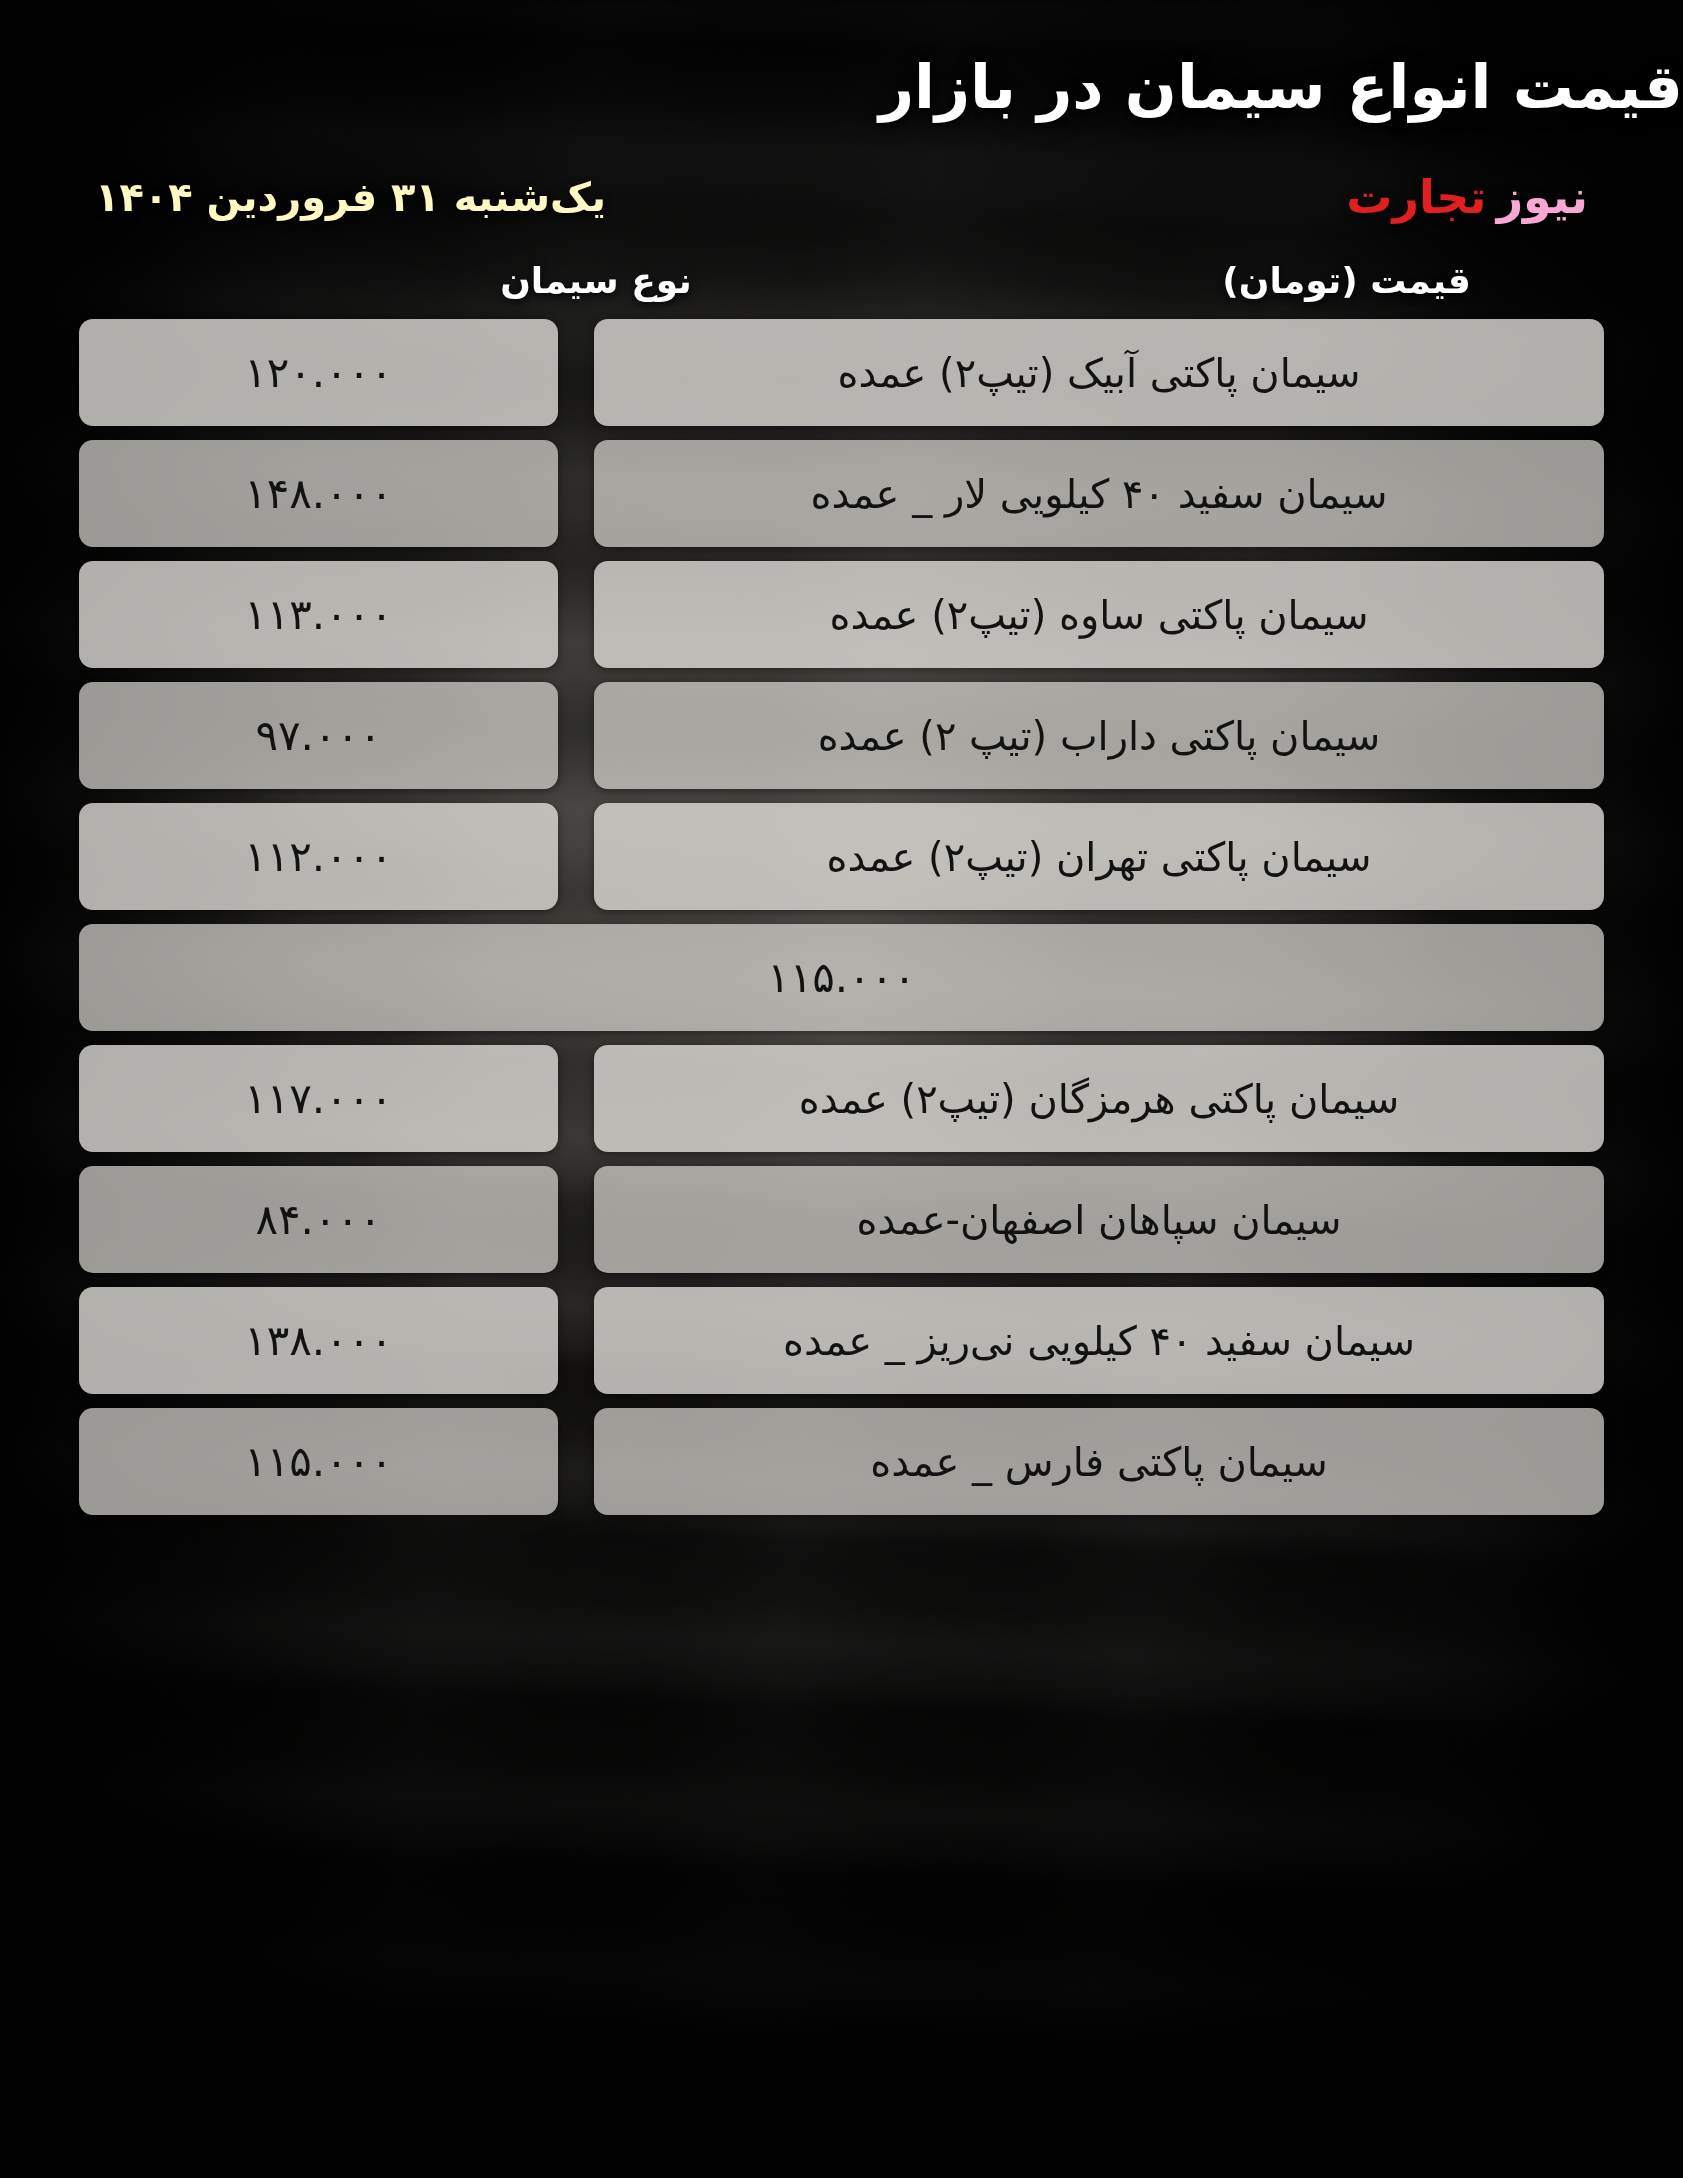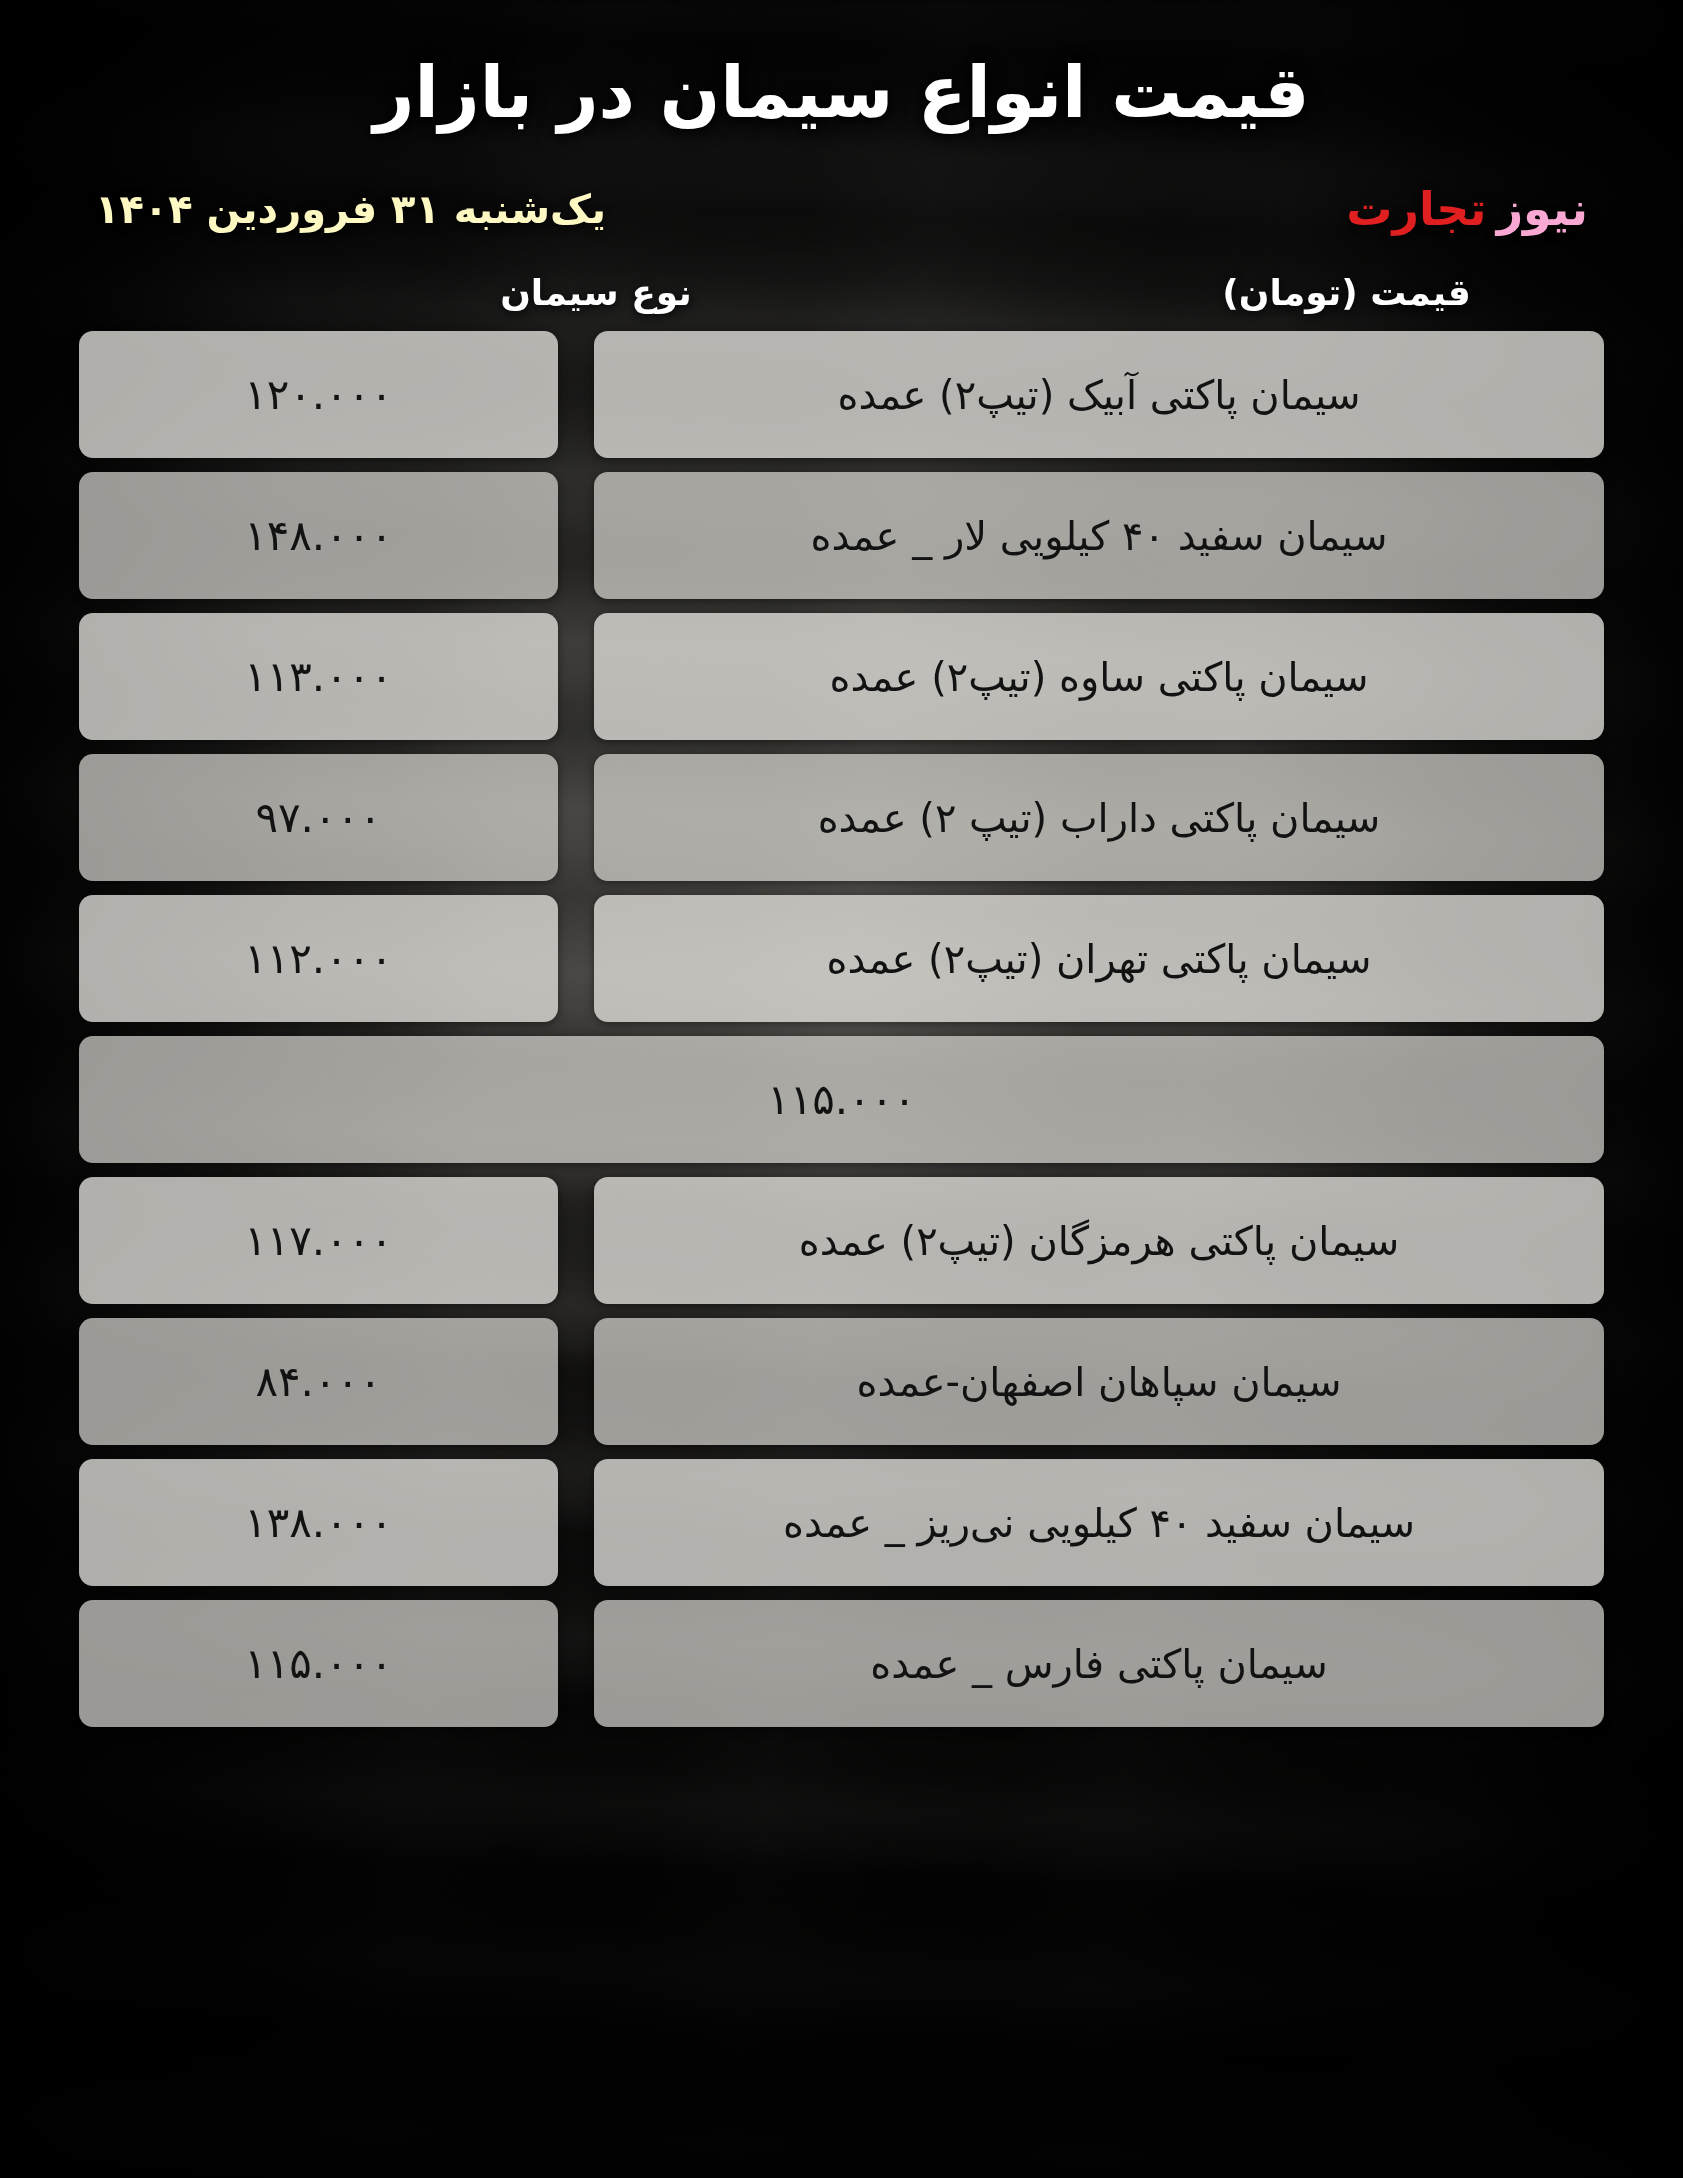--- a/index.html
+++ b/index.html
@@ -57,23 +57,22 @@
     inset: 0;
     background:
       radial-gradient(ellipse 1238px 1139px at 50% 45%, rgba(0,0,0,0) 38%, rgba(0,0,0,0.62) 78%, rgba(0,0,0,0.92) 100%),
       linear-gradient(90deg, rgba(0,0,0,0.85) 0%, rgba(0,0,0,0.05) 18%, rgba(0,0,0,0.05) 82%, rgba(0,0,0,0.85) 100%);
   }
 
   .content { position: relative; z-index: 5; }
 
   
   .title {
-    text-align: center;
     color: #ffffff;
-    font-size: 71px;
+    font-size: 61px;
     font-weight: bold;
     letter-spacing: 0px;
     padding-top: 51px;
     text-shadow: 0 3px 18px rgba(0,0,0,0.95), 0 0 6px rgba(0,0,0,0.8);
   }
 
   .subrow {
     display: flex;
     align-items: center;
     justify-content: space-between;
@@ -129,21 +128,21 @@
     gap: 36px;
   }
 
   .cell {
     background: rgba(226, 224, 219, 0.78);
     border-radius: 14px;
     display: flex;
     align-items: center;
     justify-content: center;
     color: #121212;
-    height: 127px;
+    height: 107px;
     box-shadow: 0 2px 10px rgba(0,0,0,0.45);
   }
   .cell-name {
     flex: 0 0 1010px;
     font-size: 40px;
     padding: 0 30px;
     text-align: right;
   }
   .cell-price {
     flex: 1;

